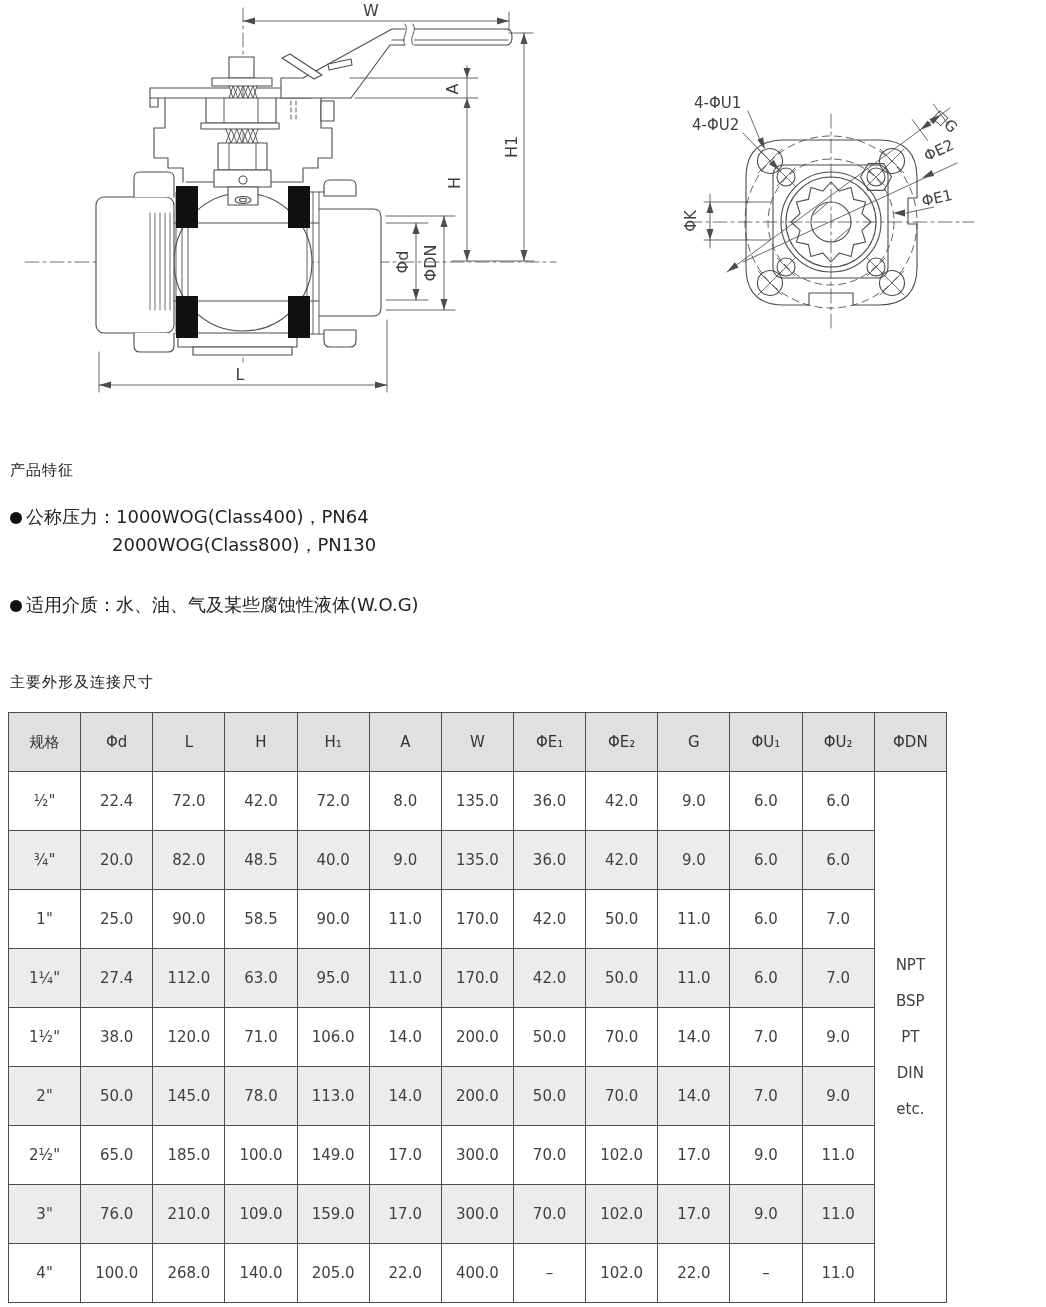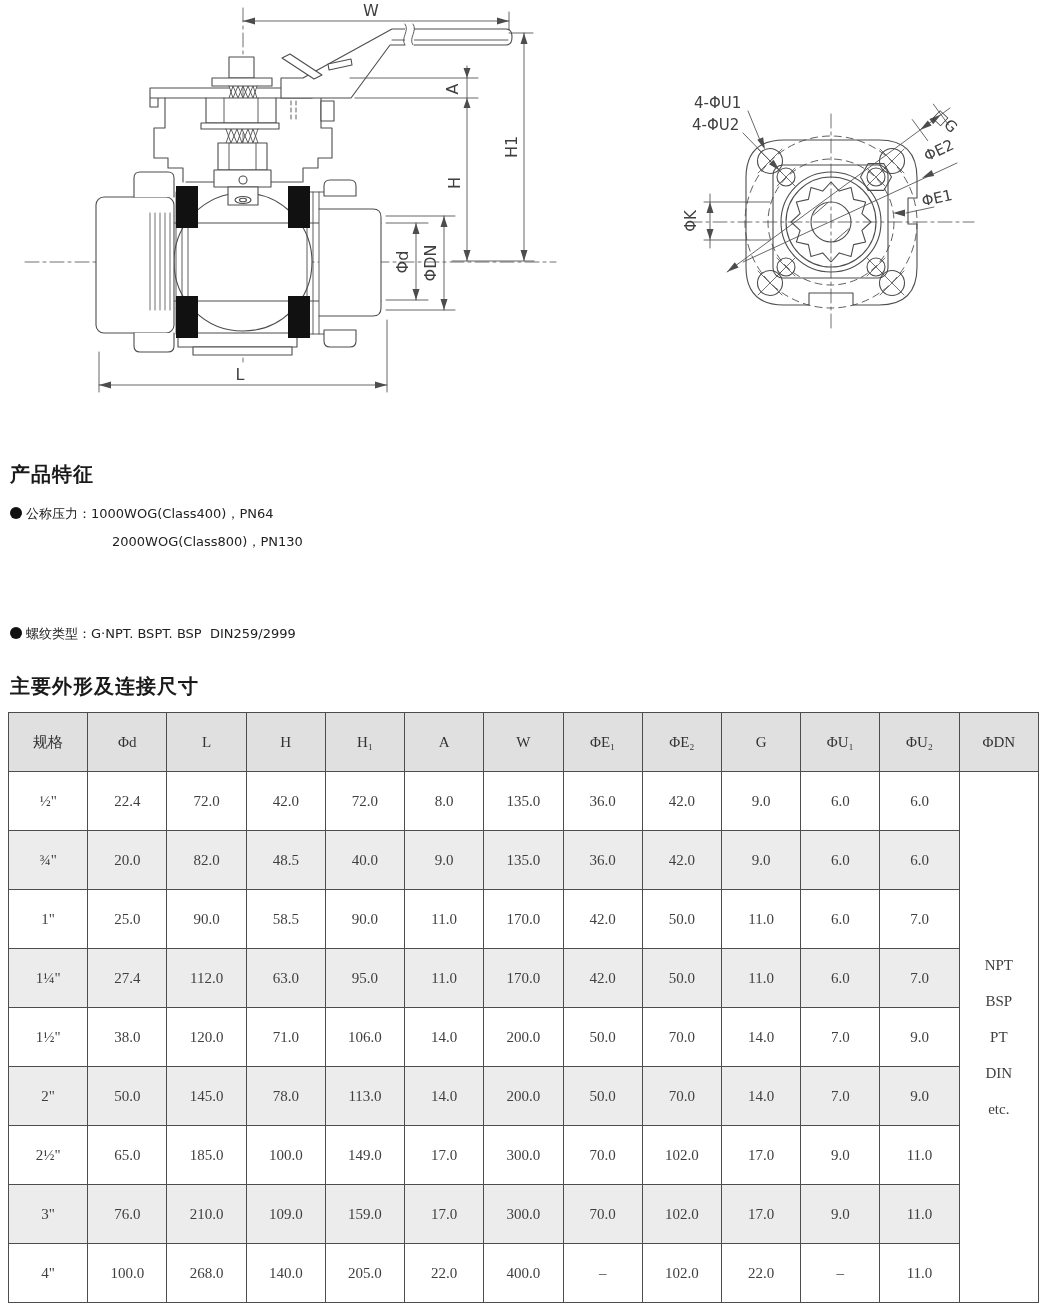--- a/index.html
+++ b/index.html
@@ -1,31 +1,31 @@
 <!DOCTYPE html>
 <html><head>
 <meta charset="utf-8">
 <style>
   html,body{margin:0;padding:0;background:#fff;}
   .page{position:relative;width:1046px;height:1307px;background:#ffffff;overflow:hidden;
         font-family:"DejaVu Sans","Liberation Sans",sans-serif;color:#3f3f3f;}
   svg text{font-family:"DejaVu Sans","Liberation Sans",sans-serif;fill:#3f3f3f;}
-  .h2{position:absolute;left:10px;margin:0;font-size:20px;font-weight:bold;color:#1a1a1a;letter-spacing:1px;}
+  .h2{position:absolute;left:10px;margin:0;font-size:15px;font-weight:normal;color:#1a1a1a;letter-spacing:1px;}
   .features-title{top:461px;}
   .dims-title{top:673px;}
-  .f-line{position:absolute;left:10px;font-size:13px;color:#222;white-space:pre;}
+  .f-line{position:absolute;left:10px;font-size:18px;color:#222;white-space:pre;}
   .f-line .bullet{display:inline-block;width:12px;height:12px;border-radius:50%;background:#111;
                   margin-right:4px;vertical-align:-1px;}
   .f1{top:505px;}
   .f2{top:533px;left:112px;}
   .f3{top:561px;}
   .f4{top:593px;}
   .f5{top:625px;}
-  .dims-table{position:absolute;left:8px;top:712px;width:1031px;border-collapse:collapse;
-              table-layout:fixed;font-size:15px;color:#3f3f3f;border:1.5px solid #333;font-family:Liberation Serif, serif;}
+  .dims-table{position:absolute;left:8px;top:712px;width:939px;border-collapse:collapse;
+              table-layout:fixed;font-size:15px;color:#3f3f3f;border:1.5px solid #333;}
   .dims-table th,.dims-table td{border:1px solid #4d4d4d;text-align:center;vertical-align:middle;
               height:58px;padding:0;font-weight:normal;}
   .dims-table thead th{background:#e0e0e0;color:#333;}
   .dims-table tbody tr:nth-child(even) td{background:#ececec;}
   .dims-table tbody td.dn-cell{background:#ffffff !important;}
   .dn-cell div{line-height:36px;}
 </style>
 </head>
 <body>
 
@@ -188,21 +188,21 @@
       <text x="293" y="107" text-anchor="middle" transform="rotate(-25 293 107)">ΦE2</text>
       <text x="290" y="155" text-anchor="middle" transform="rotate(-12 290 155)">ΦE1</text>
       <text x="48" y="173" text-anchor="middle" transform="rotate(-90 48 173)">ΦK</text>
     </g>
   </svg>
 
   <h2 class="h2 features-title">产品特征</h2>
 
   <div class="f-line f1"><span class="bullet"></span><span>公称压力：1000WOG(Class400)，PN64</span></div>
   <div class="f-line f2"><span>2000WOG(Class800)，PN130</span></div>
-  <div class="f-line f5"><span class="bullet"></span><span>螺纹类型：G·NPT. BSPT. BSP  DIN259/2999</span></div>
+  <div class="f-line f4"><span class="bullet"></span><span>适用介质：水、油、气及某些腐蚀性液体(W.O.G)</span></div>
 
   <h2 class="h2 dims-title">主要外形及连接尺寸</h2>
 
   <table class="dims-table">
     <thead>
       <tr>
           <th>规格</th>
           <th>Φd</th>
           <th>L</th>
           <th>H</th>

